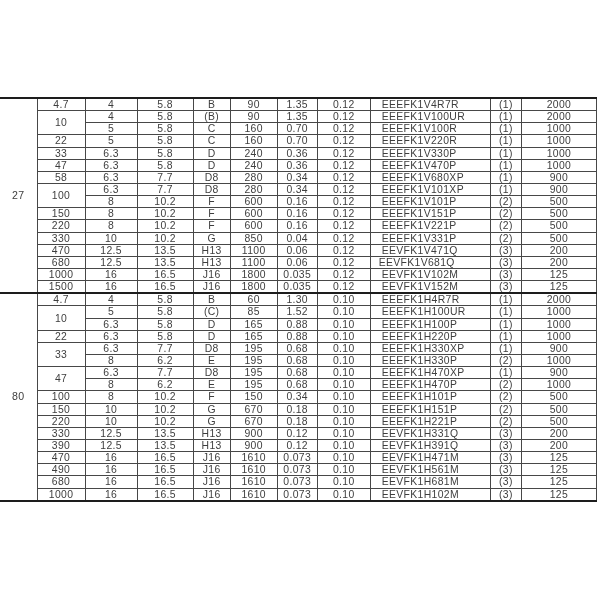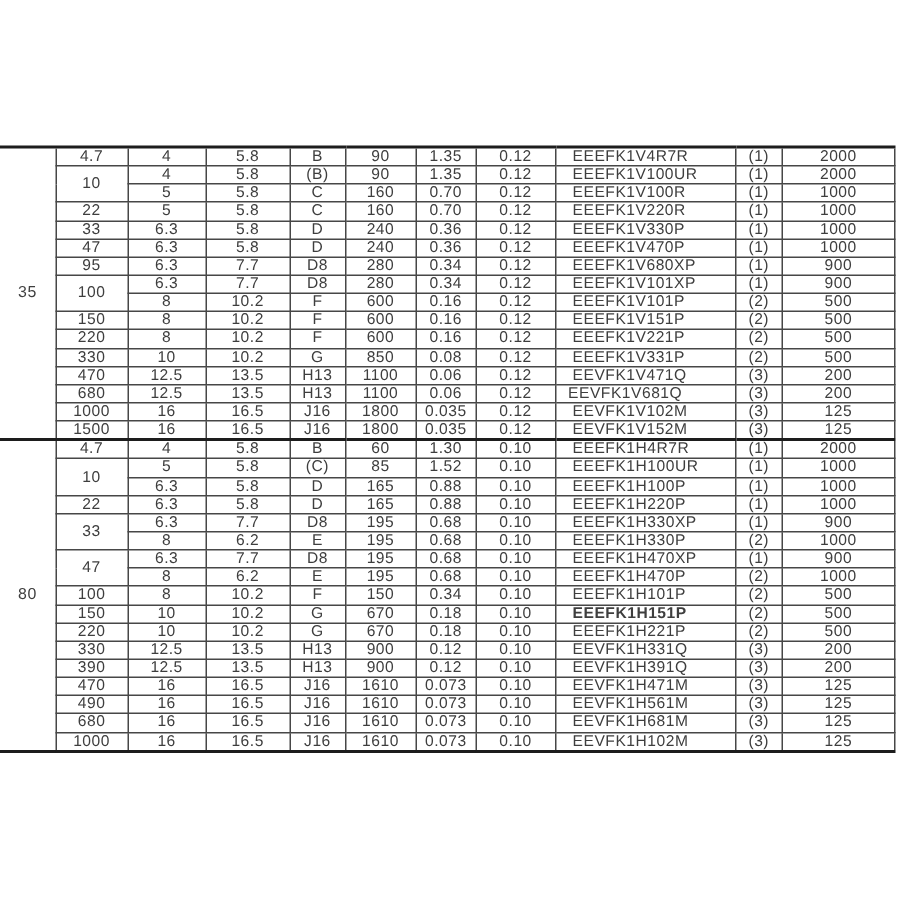--- a/index.html
+++ b/index.html
@@ -66,21 +66,21 @@
           <col style="width: 37px;">
           <col style="width: 47px;">
           <col style="width: 40px;">
           <col style="width: 53px;">
           <col style="width: 120px;">
           <col style="width: 31px;">
           <col style="width: 75px;">
         </colgroup>
       <tbody>
           <tr class="sec-top">
-            <td class="vcol" rowspan="16" style="color: rgb(62, 62, 62);">35</td>
+            <td class="vcol" rowspan="16" style="color: rgb(62, 62, 62);">27</td>
             <td class="ccol" style="color: rgb(62, 62, 62);">4.7</td>
             <td style="color: rgb(62, 62, 62);">4</td>
             <td style="color: rgb(62, 62, 62);">5.8</td>
             <td style="color: rgb(62, 62, 62);">B</td>
             <td style="color: rgb(62, 62, 62);">90</td>
             <td style="color: rgb(62, 62, 62);">1.35</td>
             <td style="color: rgb(62, 62, 62);">0.12</td>
             <td class="pcol" style="color: rgb(62, 62, 62);">EEEFK1V4R7R</td>
             <td style="color: rgb(62, 62, 62);">(1)</td>
             <td style="color: rgb(62, 62, 62);">2000</td>
@@ -138,21 +138,21 @@
             <td style="color: rgb(62, 62, 62);">5.8</td>
             <td style="color: rgb(62, 62, 62);">D</td>
             <td style="color: rgb(62, 62, 62);">240</td>
             <td style="color: rgb(62, 62, 62);">0.36</td>
             <td style="color: rgb(62, 62, 62);">0.12</td>
             <td class="pcol" style="color: rgb(62, 62, 62);">EEEFK1V470P</td>
             <td style="color: rgb(62, 62, 62);">(1)</td>
             <td style="color: rgb(62, 62, 62);">1000</td>
           </tr>
           <tr>
-            <td class="ccol" style="color: rgb(62, 62, 62);">95</td>
+            <td class="ccol" style="color: rgb(62, 62, 62);">58</td>
             <td style="color: rgb(62, 62, 62);">6.3</td>
             <td style="color: rgb(62, 62, 62);">7.7</td>
             <td style="color: rgb(62, 62, 62);">D8</td>
             <td style="color: rgb(62, 62, 62);">280</td>
             <td style="color: rgb(62, 62, 62);">0.34</td>
             <td style="color: rgb(62, 62, 62);">0.12</td>
             <td class="pcol" style="color: rgb(62, 62, 62);">EEEFK1V680XP</td>
             <td style="color: rgb(62, 62, 62);">(1)</td>
             <td style="color: rgb(62, 62, 62);">900</td>
           </tr>
@@ -202,21 +202,21 @@
             <td class="pcol" style="color: rgb(62, 62, 62);">EEEFK1V221P</td>
             <td style="color: rgb(62, 62, 62);">(2)</td>
             <td style="color: rgb(62, 62, 62);">500</td>
           </tr>
           <tr>
             <td class="ccol" style="color: rgb(62, 62, 62);">330</td>
             <td style="color: rgb(62, 62, 62);">10</td>
             <td style="color: rgb(62, 62, 62);">10.2</td>
             <td style="color: rgb(62, 62, 62);">G</td>
             <td style="color: rgb(62, 62, 62);">850</td>
-            <td style="color: rgb(62, 62, 62);">0.08</td>
+            <td style="color: rgb(62, 62, 62);">0.04</td>
             <td style="color: rgb(62, 62, 62);">0.12</td>
             <td class="pcol" style="color: rgb(62, 62, 62);">EEEFK1V331P</td>
             <td style="color: rgb(62, 62, 62);">(2)</td>
             <td style="color: rgb(62, 62, 62);">500</td>
           </tr>
           <tr>
             <td class="ccol" style="color: rgb(62, 62, 62);">470</td>
             <td style="color: rgb(62, 62, 62);">12.5</td>
             <td style="color: rgb(62, 62, 62);">13.5</td>
             <td style="color: rgb(62, 62, 62);">H13</td>
@@ -370,21 +370,21 @@
             <td style="color: rgb(62, 62, 62);">500</td>
           </tr>
           <tr>
             <td class="ccol" style="color: rgb(62, 62, 62);">150</td>
             <td style="color: rgb(62, 62, 62);">10</td>
             <td style="color: rgb(62, 62, 62);">10.2</td>
             <td style="color: rgb(62, 62, 62);">G</td>
             <td style="color: rgb(62, 62, 62);">670</td>
             <td style="color: rgb(62, 62, 62);">0.18</td>
             <td style="color: rgb(62, 62, 62);">0.10</td>
-            <td class="pcol" style="color: rgb(62, 62, 62); font-weight: bold;">EEEFK1H151P</td>
+            <td class="pcol" style="color: rgb(62, 62, 62);">EEEFK1H151P</td>
             <td style="color: rgb(62, 62, 62);">(2)</td>
             <td style="color: rgb(62, 62, 62);">500</td>
           </tr>
           <tr>
             <td class="ccol" style="color: rgb(62, 62, 62);">220</td>
             <td style="color: rgb(62, 62, 62);">10</td>
             <td style="color: rgb(62, 62, 62);">10.2</td>
             <td style="color: rgb(62, 62, 62);">G</td>
             <td style="color: rgb(62, 62, 62);">670</td>
             <td style="color: rgb(62, 62, 62);">0.18</td>

